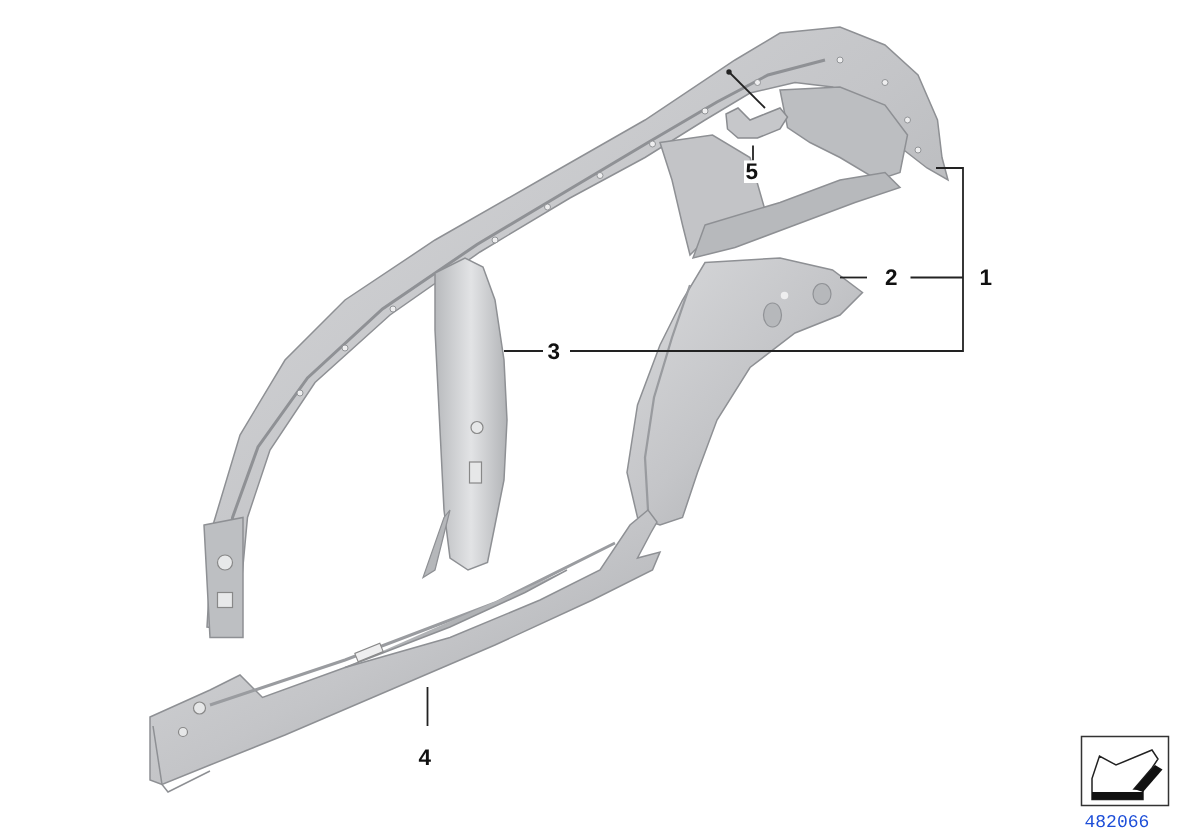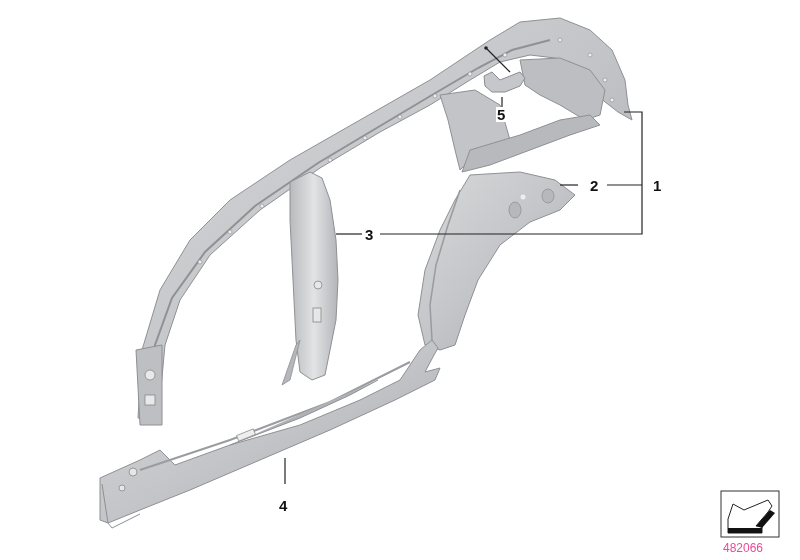--- a/index.html
+++ b/index.html
@@ -1,19 +1,19 @@
 <!DOCTYPE html>
 <html><head>
   <meta charset="utf-8">
   <style>
     html, body { margin: 0; padding: 0; background: #ffffff; }
     body { width: 800px; height: 560px; position: relative; overflow: hidden; font-family: "Liberation Sans", sans-serif; }
     #diagram { position: absolute; left: 0; top: 0; width: 800px; height: 560px; }
     .callout { position: absolute; font-family: "Liberation Sans", sans-serif; font-weight: bold; font-size: 15px; color: #111; line-height: 1; background: #fff; padding: 0 1px; }
-    .diagram-id { position: absolute; left: 723px; top: 541px; font-family: Liberation Sans, sans-serif; font-size: 12px; color: #ec4899; }
+    .diagram-id { position: absolute; left: 723px; top: 541px; font-family: Liberation Mono, monospace; font-size: 12px; color: #1d4ed8; }
   </style>
 </head>
 <body>
 
 <svg id="diagram" viewBox="0 0 800 560" xmlns="http://www.w3.org/2000/svg">
   <defs>
     <linearGradient id="metal" x1="0" y1="0" x2="1" y2="1">
       <stop offset="0" stop-color="#d8d9db"></stop>
       <stop offset="0.5" stop-color="#c4c5c8"></stop>
       <stop offset="1" stop-color="#a6a8ab"></stop>

